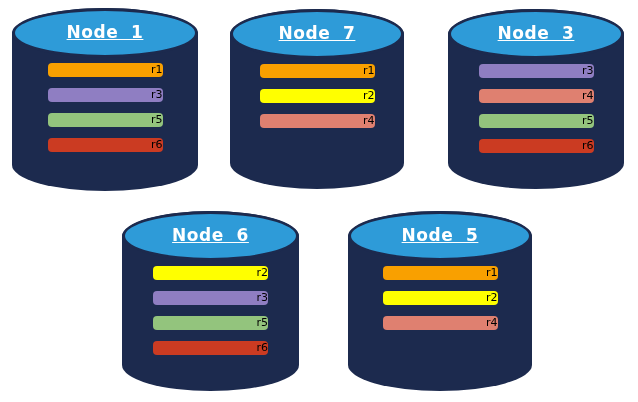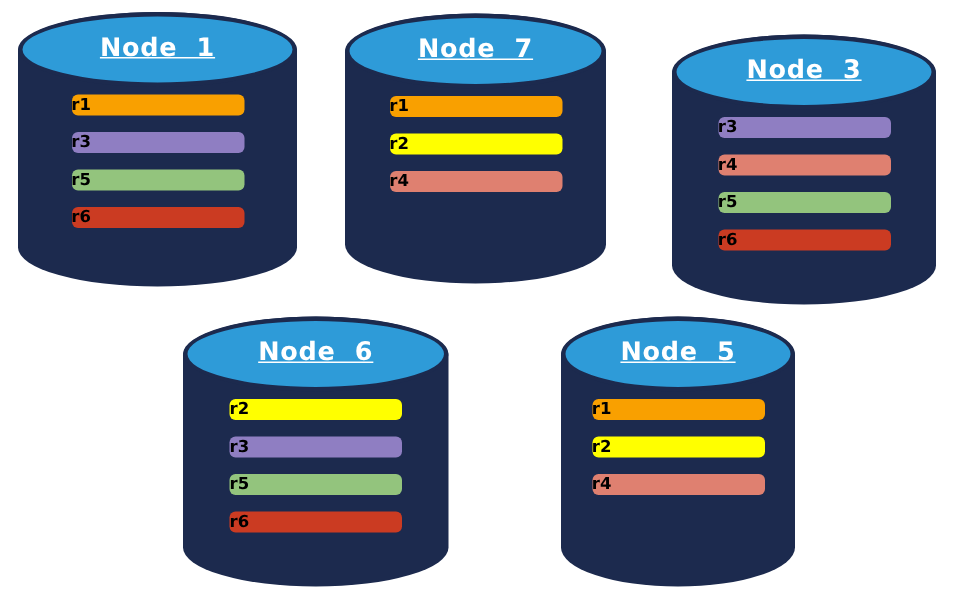--- a/index.html
+++ b/index.html
@@ -52,23 +52,23 @@
     top: 55px;
     left: 0;
     right: 0;
   }
   .bar {
     width: 115px;
     height: 14px;
     line-height: 14px;
     margin: 0 auto 11px auto;
     border-radius: 4px;
-    text-align: left;
+    text-align: right;
     font-size: 11px;
-    font-weight: bold;
+    font-weight: normal;
     color: var(--bar-text, #000000);
   }
 </style>
 </head>
 <body>
 
 <div class="canvas">
 
   <div class="node" style="left:12px; top:8px; width:186px; height:183px;">
     <div class="cyl-body"></div>
@@ -88,21 +88,21 @@
     <div class="cyl-top">
       <span class="title">Node  7</span>
     </div>
     <div class="bars">
         <div class="bar" style="background: rgb(249, 160, 0);">r1</div>
         <div class="bar" style="background: rgb(255, 255, 0);">r2</div>
         <div class="bar" style="background: rgb(223, 128, 112);">r4</div>
       </div>
   </div>
 
-  <div class="node" style="left:448px; top:23px; width:176px; height:180px;">
+  <div class="node" style="left:448px; top:9px; width:176px; height:180px;">
     <div class="cyl-body"></div>
     <div class="cyl-top">
       <span class="title">Node  3</span>
     </div>
     <div class="bars">
         <div class="bar" style="background: rgb(143, 126, 194);">r3</div>
         <div class="bar" style="background: rgb(223, 128, 112);">r4</div>
         <div class="bar" style="background: rgb(147, 196, 125);">r5</div>
         <div class="bar" style="background: rgb(203, 59, 34);">r6</div>
       </div>
@@ -114,21 +114,21 @@
       <span class="title">Node  6</span>
     </div>
     <div class="bars">
         <div class="bar" style="background: rgb(255, 255, 0);">r2</div>
         <div class="bar" style="background: rgb(143, 126, 194);">r3</div>
         <div class="bar" style="background: rgb(147, 196, 125);">r5</div>
         <div class="bar" style="background: rgb(203, 59, 34);">r6</div>
       </div>
   </div>
 
-  <div class="node" style="left:348px; top:211px; width:156px; height:180px;margin-left:26px;">
+  <div class="node" style="left:348px; top:211px; width:184px; height:180px;">
     <div class="cyl-body"></div>
     <div class="cyl-top">
       <span class="title">Node  5</span>
     </div>
     <div class="bars">
         <div class="bar" style="background: rgb(249, 160, 0);">r1</div>
         <div class="bar" style="background: rgb(255, 255, 0);">r2</div>
         <div class="bar" style="background: rgb(223, 128, 112);">r4</div>
       </div>
   </div>

